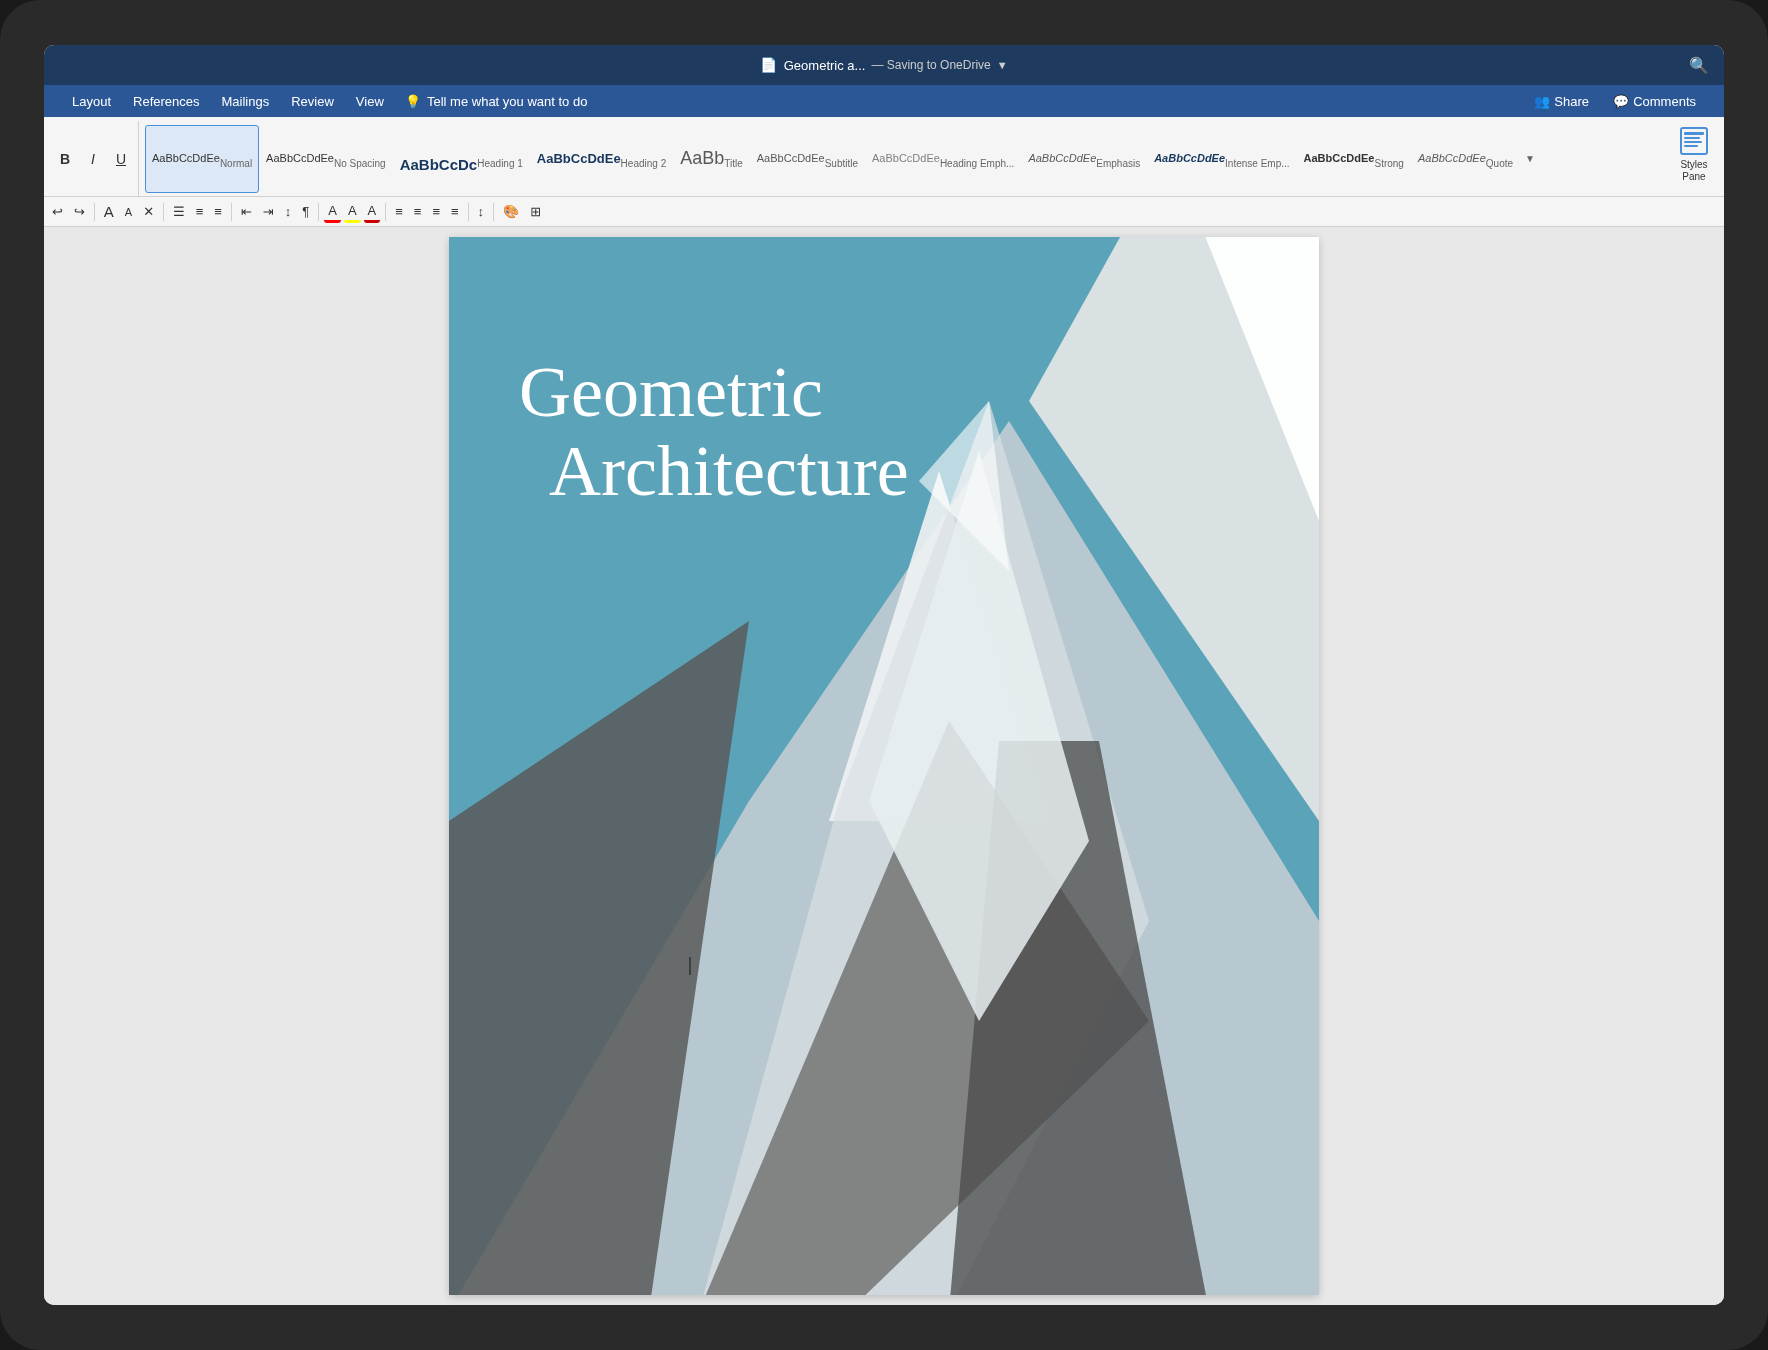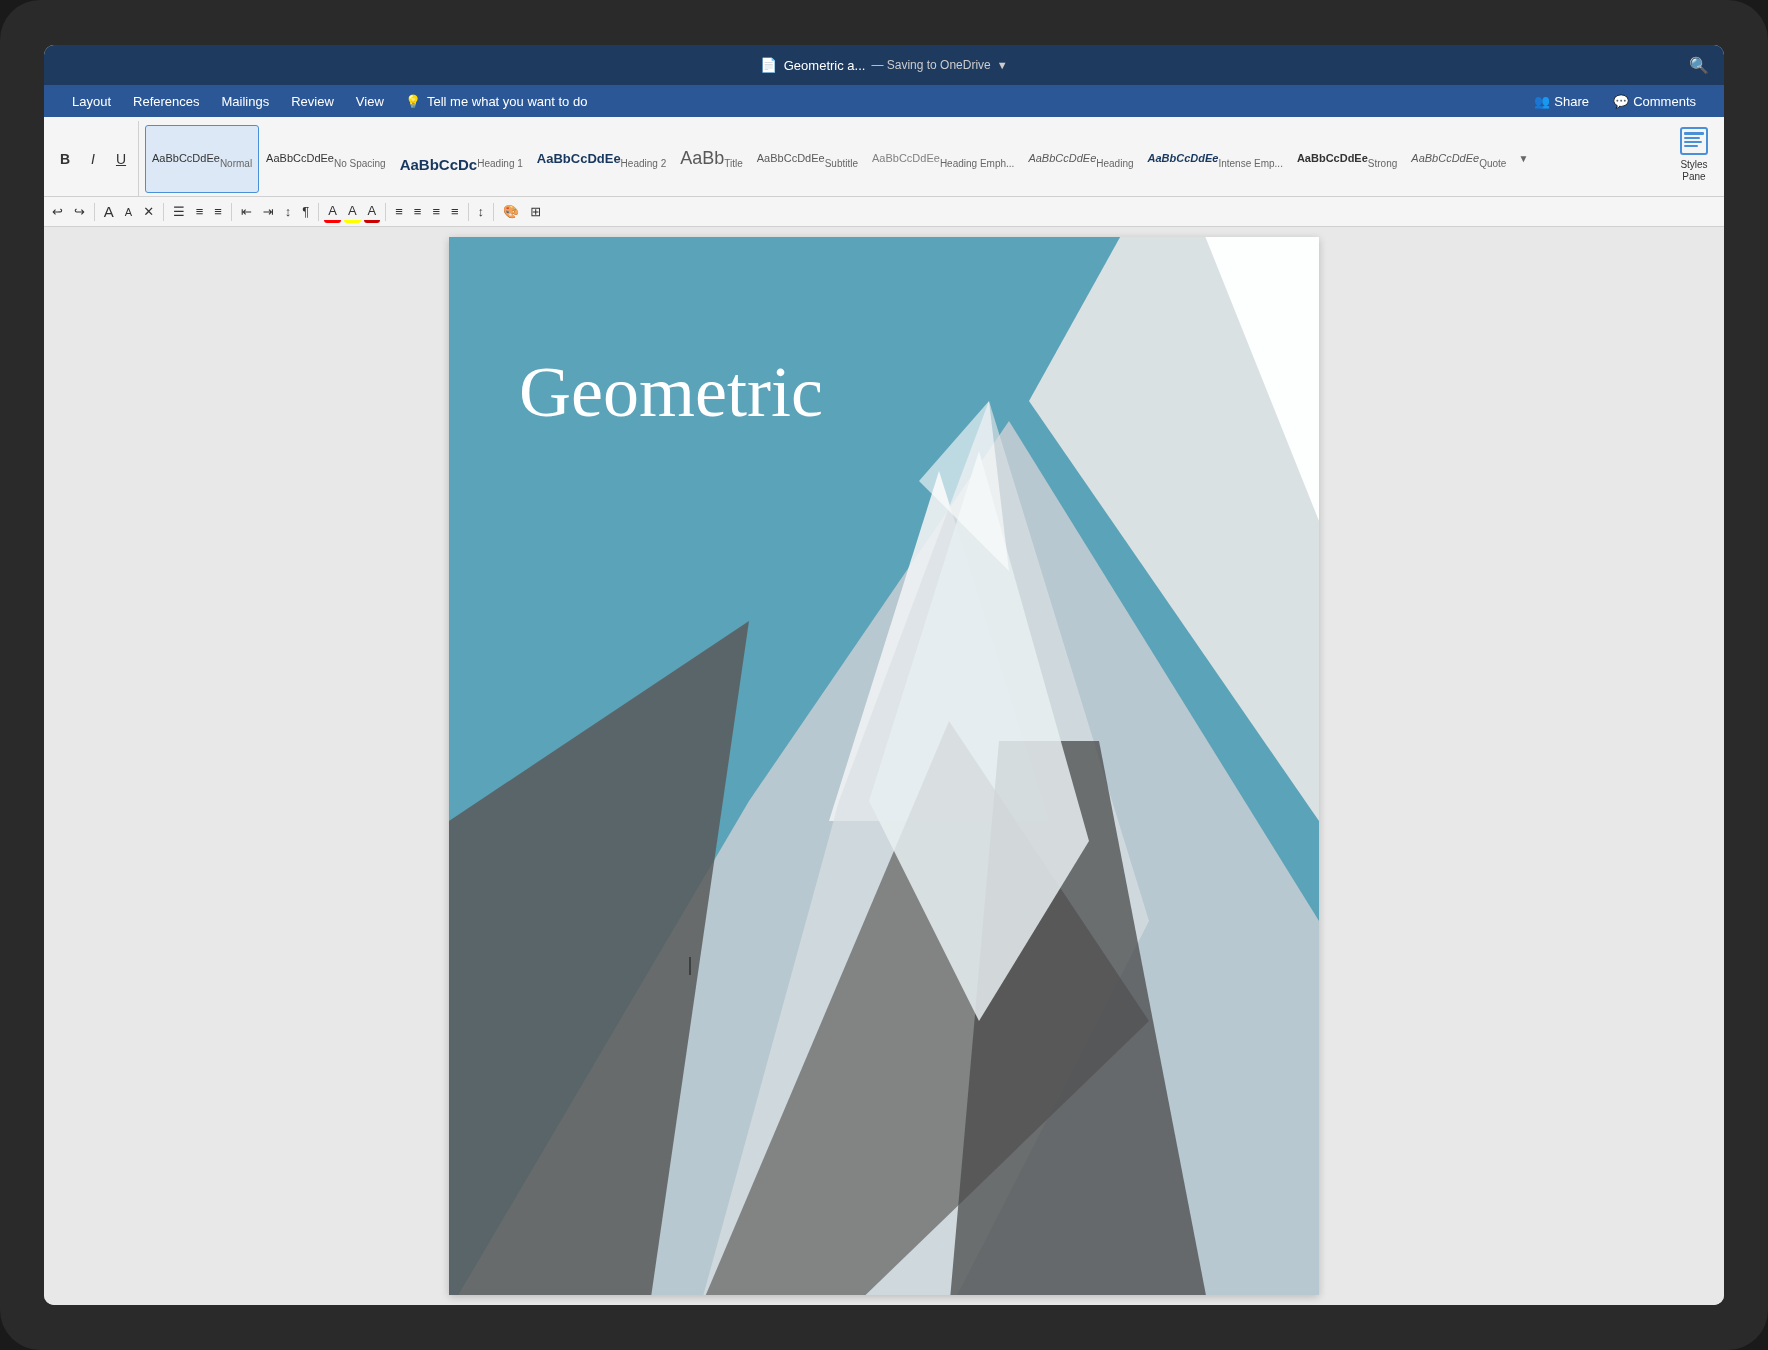--- a/index.html
+++ b/index.html
@@ -401,21 +401,21 @@
           <div class="style-name">Subtitle</div>
         </div>
 
         <div class="style-item">
           <div class="style-preview subtle">AaBbCcDdEe</div>
           <div class="style-name">Heading Emph...</div>
         </div>
 
         <div class="style-item">
           <div class="style-preview emphasis">AaBbCcDdEe</div>
-          <div class="style-name">Heading</div>
+          <div class="style-name">Emphasis</div>
         </div>
 
         <div class="style-item">
           <div class="style-preview intense">AaBbCcDdEe</div>
           <div class="style-name">Intense Emp...</div>
         </div>
 
         <div class="style-item">
           <div class="style-preview strong">AaBbCcDdEe</div>
           <div class="style-name">Strong</div>
@@ -503,20 +503,21 @@
 
             <polygon points="550,520 650,520 760,1090 500,1090" fill="#4a4a4a" opacity="0.75"></polygon>
 
             <polygon points="420,580 530,230 640,620 530,800" fill="#e8eef1" opacity="0.85"></polygon>
 
             <polygon points="470,260 540,180 560,350" fill="white" opacity="0.6"></polygon>
           </svg>
 
           <div class="geo-title">
             <span>Geometric</span><br>
+            <span style="margin-left:30px;">Architecture</span>
           </div>
 
           <div style="position:absolute;bottom:320px;left:240px;width:2px;height:18px;background:rgba(0,0,0,0.4);z-index:20;"></div>
 
         </div>
       </div>
     </div>
 
   </div>
 </div>

